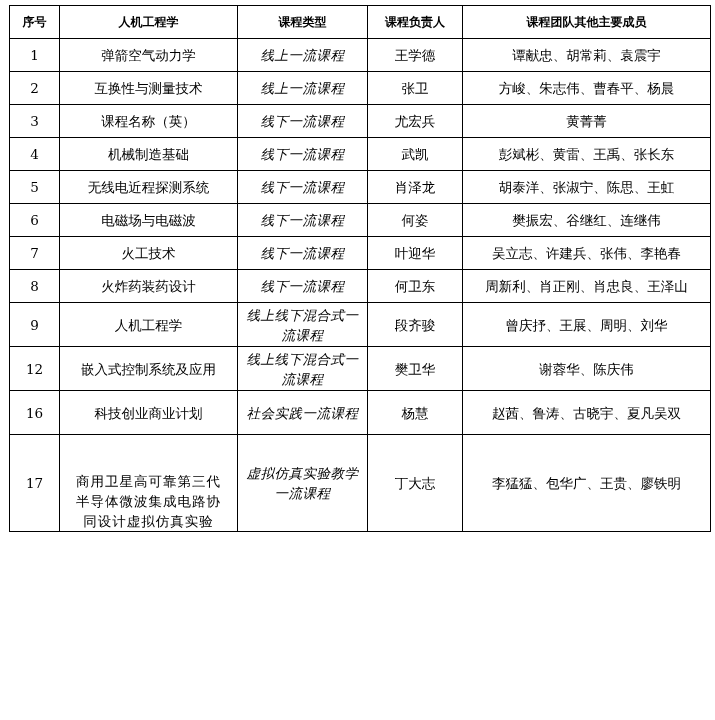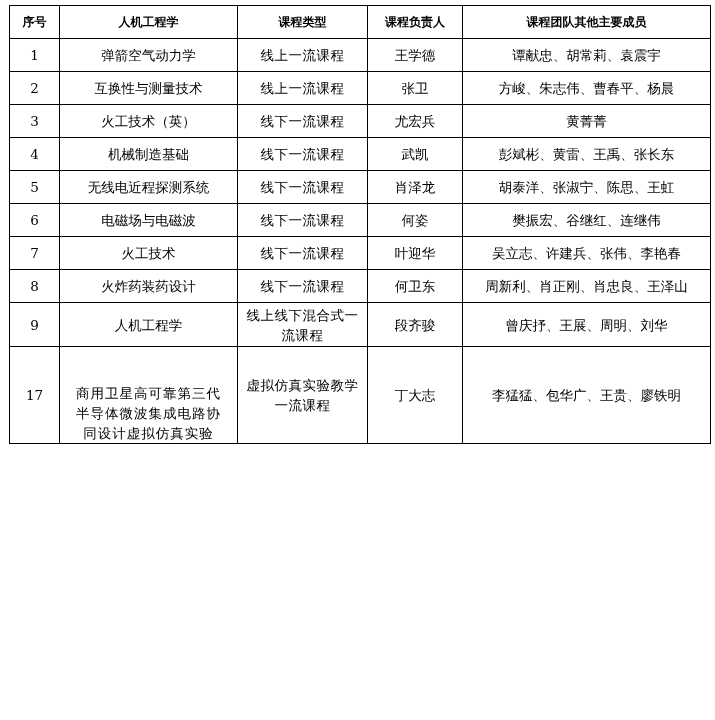--- a/index.html
+++ b/index.html
@@ -17,21 +17,21 @@
     table.course-table th { font-weight: bold; font-size: 12px; height: 32px; text-align: center; }
     col.c-idx { width: 50px; }
     col.c-name { width: 178px; }
     col.c-type { width: 130px; }
     col.c-lead { width: 95px; }
     col.c-team { width: 248px; }
     tr.h-short td { height: 32px; }
     tr.h-mid td { height: 43px; }
     tr.h-tall td { height: 62px; }
     td.idx { font-family: "DejaVu Serif", "Liberation Serif", serif; font-size: 12.5px; }
-    td.type { line-height: 20px; letter-spacing: 0.5px; }
+    td.type { line-height: 20px; letter-spacing: 0.5px; font-style: italic; }
     td.name-multi { line-height: 20px; letter-spacing: 1px; }
     .wrap-type { display: inline-block; width: 112px; word-break: break-all; }
     .wrap-name { display: inline-block; width: 150px; word-break: break-all; margin-top: 36px; }
   </style>
 </head>
 <body>
 
 <table class="course-table">
   <colgroup>
     <col class="c-idx">
@@ -59,21 +59,21 @@
     </tr>
     <tr class="h-short">
       <td class="idx">2</td>
       <td>互换性与测量技术</td>
       <td class="type">线上一流课程</td>
       <td>张卫</td>
       <td>方峻、朱志伟、曹春平、杨晨</td>
     </tr>
     <tr class="h-short">
       <td class="idx">3</td>
-      <td>火工技术（英）</td>
+      <td>课程名称（英）</td>
       <td class="type">线下一流课程</td>
       <td>尤宏兵</td>
       <td>黄菁菁</td>
     </tr>
     <tr class="h-short">
       <td class="idx">4</td>
       <td>机械制造基础</td>
       <td class="type">线下一流课程</td>
       <td>武凯</td>
       <td>彭斌彬、黄雷、王禹、张长东</td>
@@ -106,20 +106,34 @@
       <td>何卫东</td>
       <td>周新利、肖正刚、肖忠良、王泽山</td>
     </tr>
     <tr class="h-mid">
       <td class="idx">9</td>
       <td>人机工程学</td>
       <td class="type"><span class="wrap-type">线上线下混合式一流课程</span></td>
       <td>段齐骏</td>
       <td>曾庆抒、王展、周明、刘华</td>
     </tr>
+    <tr class="h-mid">
+      <td class="idx">12</td>
+      <td>嵌入式控制系统及应用</td>
+      <td class="type"><span class="wrap-type">线上线下混合式一流课程</span></td>
+      <td>樊卫华</td>
+      <td>谢蓉华、陈庆伟</td>
+    </tr>
+    <tr class="h-mid">
+      <td class="idx">16</td>
+      <td>科技创业商业计划</td>
+      <td class="type"><span class="wrap-type">社会实践一流课程</span></td>
+      <td>杨慧</td>
+      <td>赵茜、鲁涛、古晓宇、夏凡吴双</td>
+    </tr>
     <tr class="h-tall">
       <td class="idx">17</td>
       <td class="name-multi"><span class="wrap-name">商用卫星高可靠第三代半导体微波集成电路协同设计虚拟仿真实验</span></td>
       <td class="type"><span class="wrap-type">虚拟仿真实验教学一流课程</span></td>
       <td>丁大志</td>
       <td>李猛猛、包华广、王贵、廖铁明</td>
     </tr>
   </tbody>
 </table>
 

